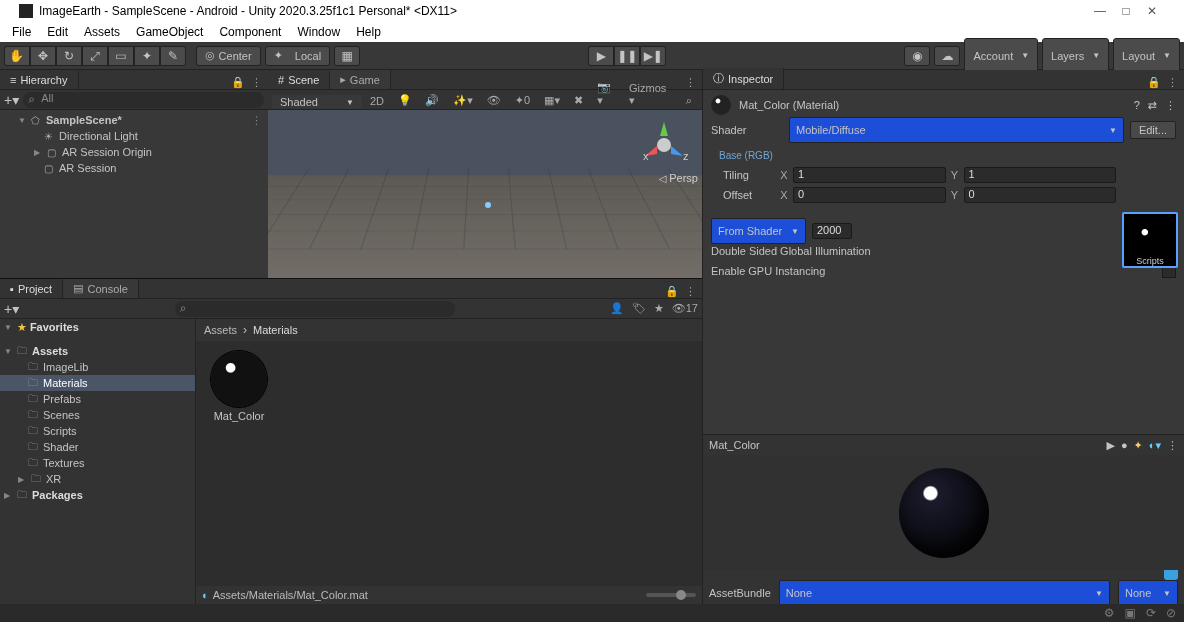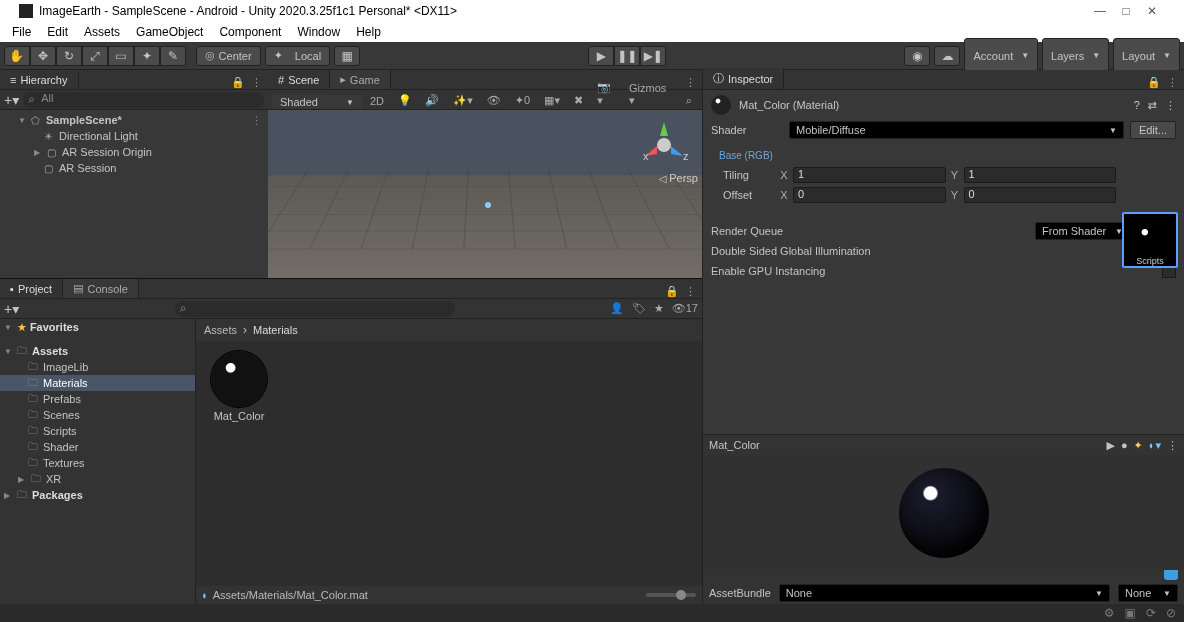--- a/index.html
+++ b/index.html
@@ -56,21 +56,21 @@
 .asset-item{width:66px;display:flex;flex-direction:column;align-items:center;gap:3px;cursor:pointer}
 .asset-thumb{width:56px;height:56px;border-radius:50%;background:radial-gradient(circle at 35% 30%,#fff 0 8%,#111 10% 100%);box-shadow:0 0 0 1px #000}
 .asset-path{height:18px;background:#333;display:flex;align-items:center;padding:0 6px;color:#bbb;font-size:11px;gap:4px}
 .slider{margin-left:auto;width:50px;height:4px;background:#555;border-radius:2px;position:relative}
 .slider::after{content:"";position:absolute;right:10px;top:-3px;width:10px;height:10px;border-radius:50%;background:#888}
 
 .insp-head{height:30px;background:#383838;display:flex;align-items:center;padding:0 8px;gap:8px}
 .mat-ball{width:20px;height:20px;border-radius:50%;background:radial-gradient(circle at 35% 30%,#fff 0 10%,#222 15% 100%)}
 .insp-row{display:flex;align-items:center;padding:2px 8px;gap:6px;height:20px}
 .insp-row .lbl{width:72px;color:#c4c4c4;font-size:11px}
-.dd{flex:1;height:18px;background:#000000;border:1px solid #222;border-radius:2px;display:flex;align-items:center;padding:4px 6px;justify-content:space-between;cursor:pointer}
+.dd{flex:1;height:18px;background:#1d4ed8;border:1px solid #222;border-radius:2px;display:flex;align-items:center;padding:12px 6px;justify-content:space-between;cursor:pointer}
 .btn-sm{height:18px;padding:0 8px;background:#494949;border:1px solid #222;border-radius:2px;display:flex;align-items:center;cursor:pointer}
 .sect{padding:4px 16px;color:#6ea6d8;font-size:10px;cursor:pointer}
 .field-row{display:flex;align-items:center;padding:2px 8px 2px 20px;height:20px}
 .field-row .lbl{width:56px}
 .xy{display:flex;flex:1;gap:4px;align-items:center}
 .xy span{color:#aaa;width:10px;text-align:center}
 .numf{flex:1;height:16px;background:#2b2b2b;border:1px solid #1a1a1a;border-radius:2px;padding:0 4px;color:#ddd;font-size:11px}
 .tex-slot{position:absolute;right:6px;top:142px;width:56px;height:56px;border:2px solid #5aa0ff;border-radius:2px;background:radial-gradient(circle at 40% 35%,#fff 0 6%,#000 8% 100%)}
 .tex-slot .sel-tag{position:absolute;bottom:0;left:0;right:0;background:rgba(0,0,0,.6);color:#ccc;font-size:9px;text-align:center}
 .chk{width:14px;height:14px;background:#2b2b2b;border:1px solid #1a1a1a}
@@ -356,21 +356,20 @@
           <span>Y</span>
           <div class="numf">0</div>
         </div>
       <div style="width:60px"></div>
     </div>
     <div class="tex-slot">
         <div class="sel-tag">Scripts</div>
       </div>
     <div style="height:16px"></div>
     <div class="insp-row">
-      <span style="flex:1">Render Queue</span>
       <div class="dd" style="flex:0 0 95px">
           <span>From Shader</span>
           <span style="font-size:8px">▼</span>
         </div>
       <div class="numf" style="flex:0 0 40px">2000</div>
     </div>
     <div class="insp-row">
       <span style="flex:1">Double Sided Global Illumination</span>
       <div class="chk"></div>
     </div>

